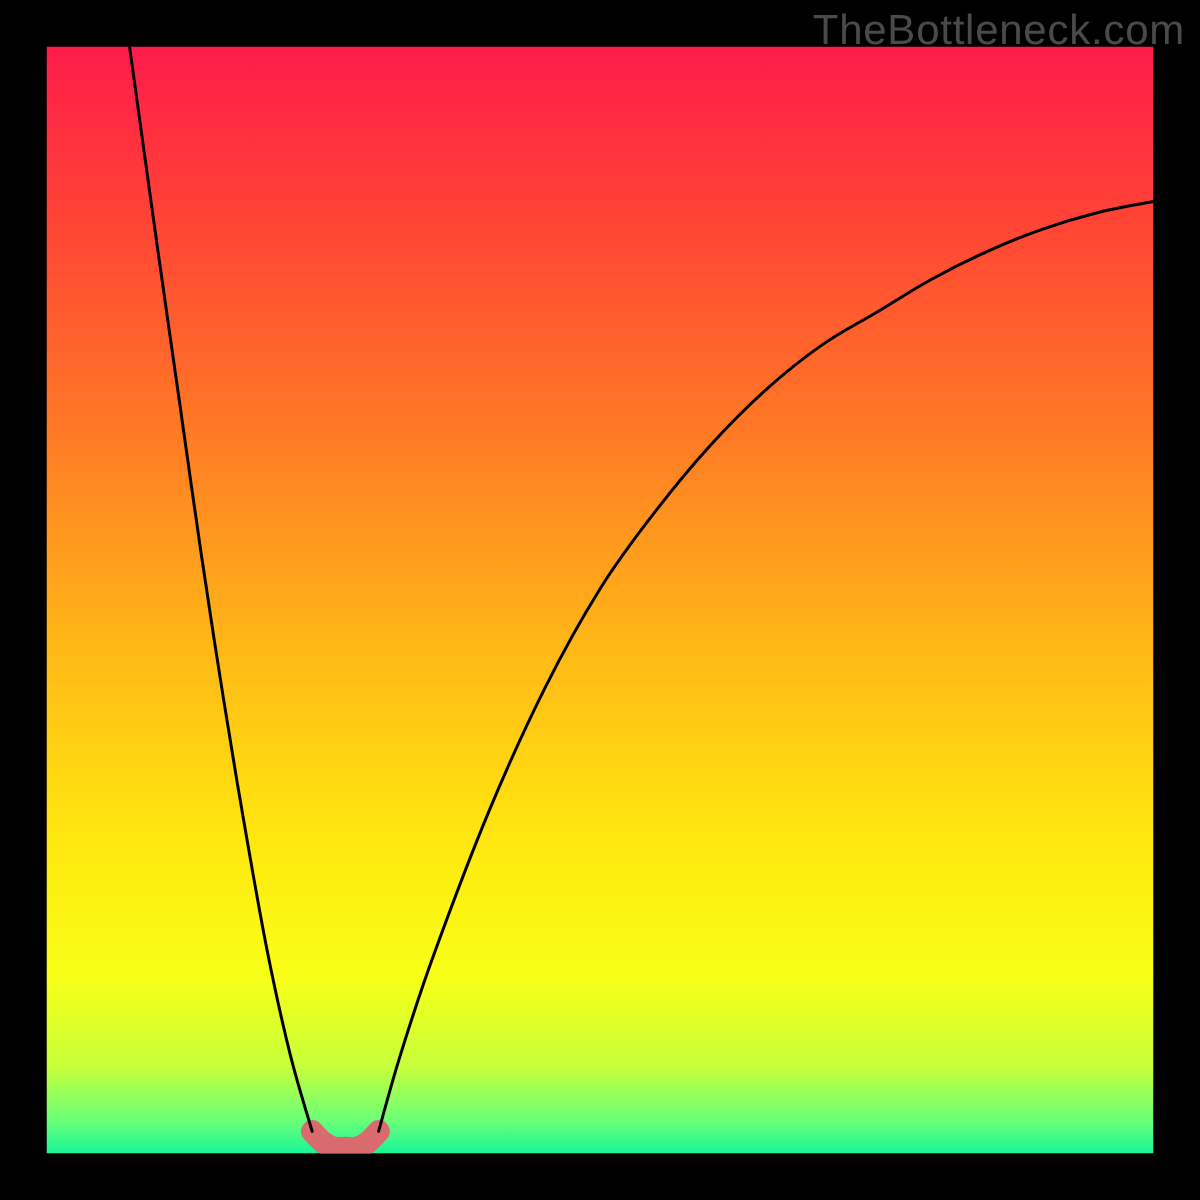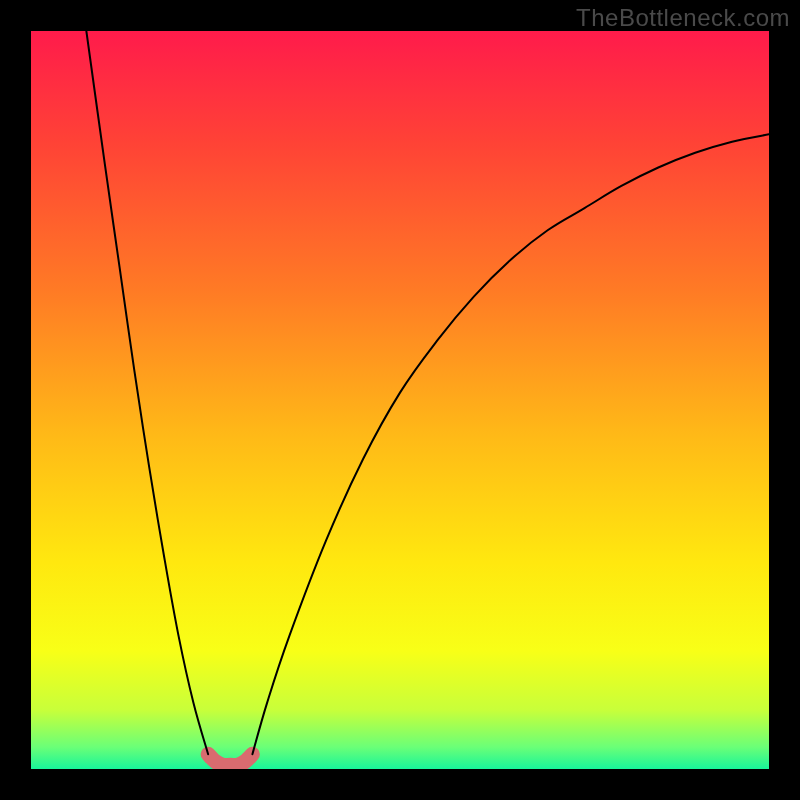--- a/index.html
+++ b/index.html
@@ -15,21 +15,21 @@
     position: relative;
     width: 800px;
     height: 800px;
     background: #000;
   }
   .watermark {
     position: absolute;
     top: 4px;
     right: 10px;
     color: #4a4a4a;
-    font-size: 24px;
+    font-size: 28px;
     font-weight: 500;
     letter-spacing: 0.5px;
     z-index: 20;
   }
   .plot {
     position: absolute;
     left: 31px;
     top: 31px;
     width: 738px;
     height: 738px;

